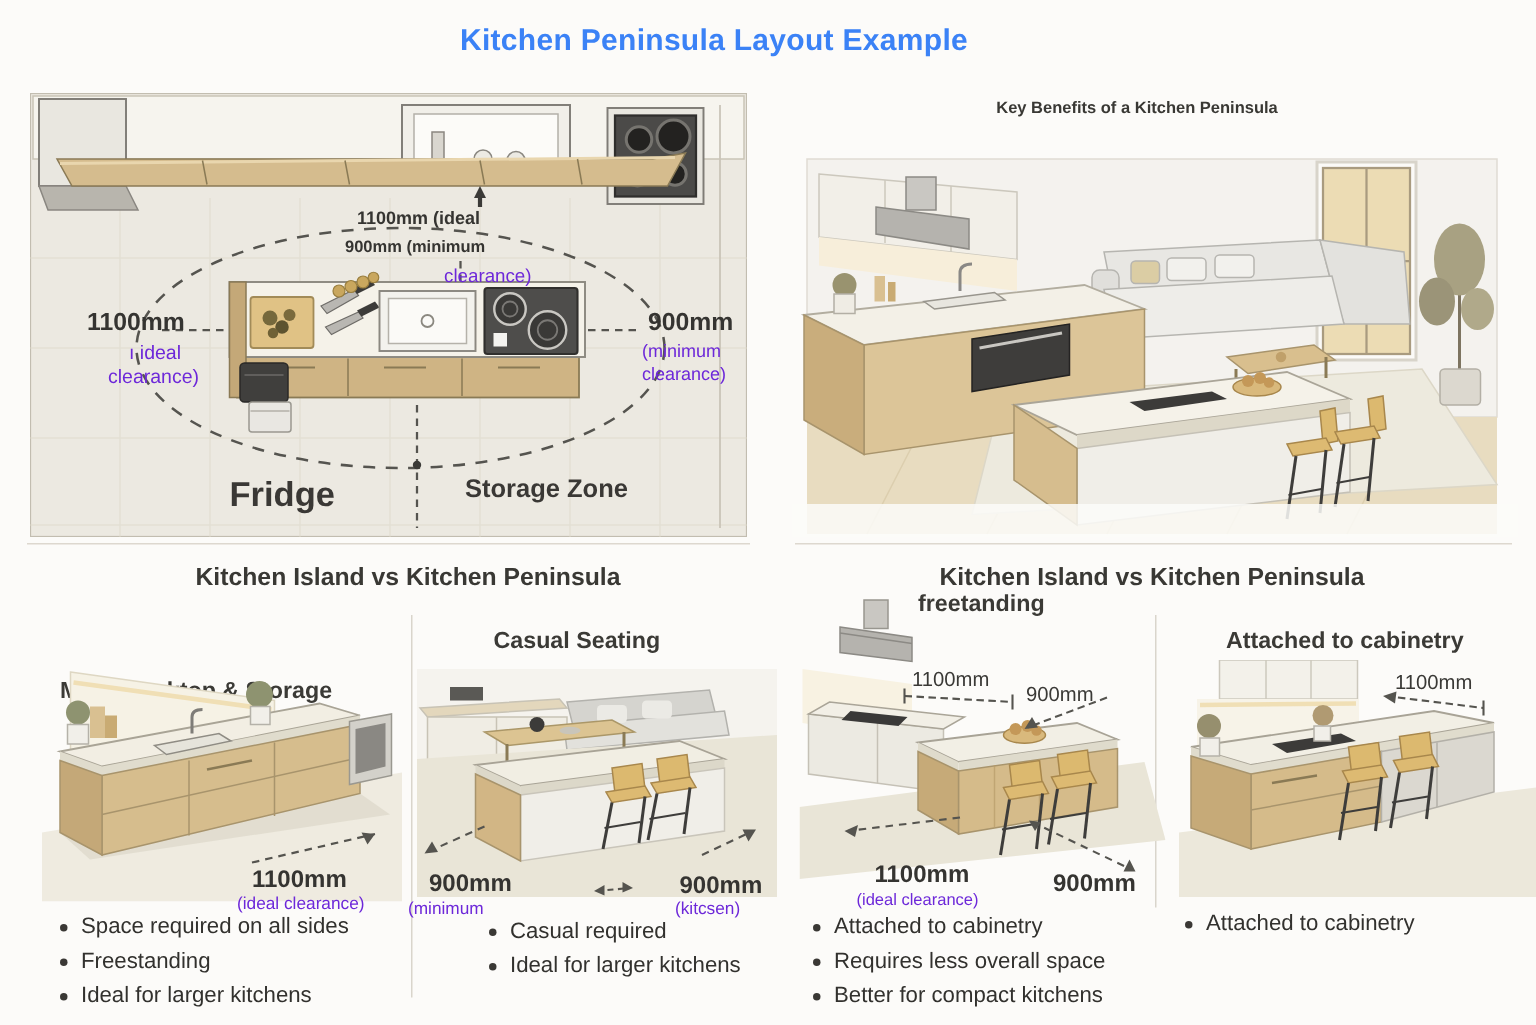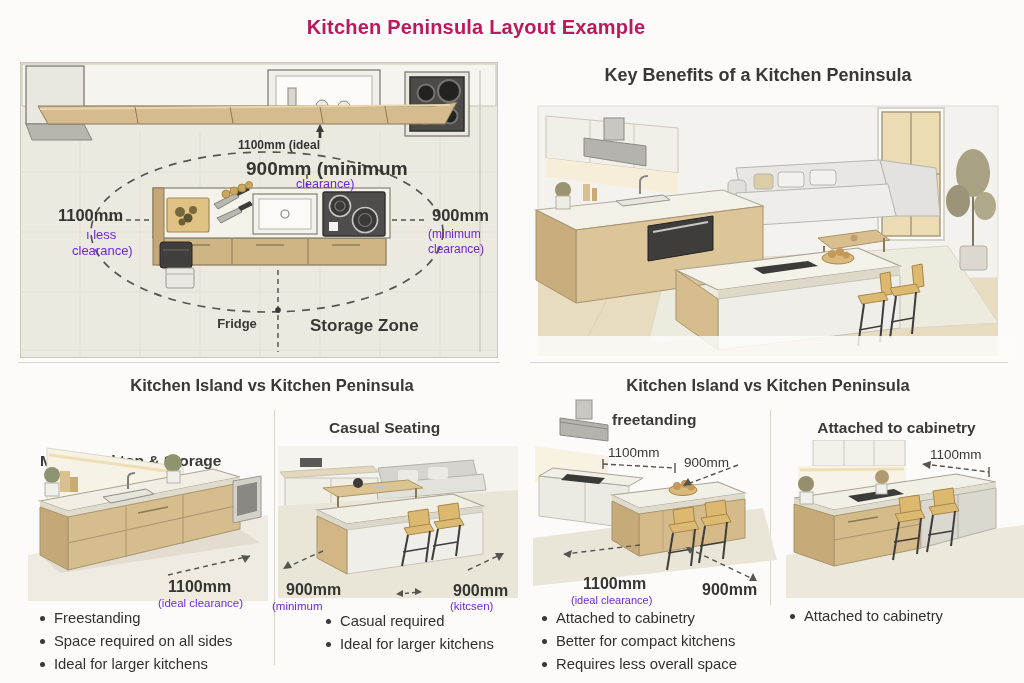--- a/index.html
+++ b/index.html
@@ -3,22 +3,22 @@
 <meta charset="utf-8">
 <style>
   html,body { margin:0; padding:0; background:#ffffff; }
   #canvas {
     position:relative; width:1024px; height:683px;
     background:#fcfbf9; overflow:hidden;
     font-family:"Liberation Sans", sans-serif; color:#3a3835;
   }
   .abs { position:absolute; }
   .lbl { position:absolute; white-space:nowrap; color:#3a3835; line-height:1.1; }
-  .title-main { font-size:20px; font-weight:700; color:#be185d; letter-spacing:.2px; text-align:center; }
-  .title-quad { font-size:18px; font-weight:700; color:#393834; text-align:center; }
+  .title-main { font-size:20px; font-weight:700; color:#3b82f6; letter-spacing:.2px; text-align:center; }
+  .title-quad { font-size:11px; font-weight:700; color:#393834; text-align:center; }
   .title-col  { font-size:15.5px; font-weight:600; color:#3b3a36; }
   .m-big  { font-size:15.5px; font-weight:600; color:#353431; }
   .m-mid  { font-size:13.5px; font-weight:500; color:#3a3936; }
   .m-sub  { font-size:11.5px; font-weight:400; color:#6d28d9; }
   .bullets { position:absolute; list-style:none; margin:0; padding:0; }
   .bullets li { position:relative; padding-left:18px; font-size:14.8px; color:#32312e; margin-bottom:7px; white-space:nowrap; }
   .bullets li::before { content:""; position:absolute; left:4px; top:6px; width:5px; height:5px; border-radius:50%; background:#3a3835; }
   .divider-h { position:absolute; height:1px; background:#ddd8cf; }
   .divider-v { position:absolute; width:1px; background:#d9d5cc; }
   svg { display:block; }
@@ -153,29 +153,29 @@
           <rect x="140" y="180" width="32" height="26" rx="3" fill="#403f3d" stroke="#2a2927" stroke-width="1"></rect>
           <line x1="143" y1="188" x2="169" y2="188" stroke="#6b6a67" stroke-width="1"></line>
           <rect x="146" y="206" width="28" height="20" rx="2" fill="#e9e7e2" stroke="#9a9890" stroke-width="1"></rect>
           <line x1="147" y1="212" x2="173" y2="212" stroke="#b3b0a8" stroke-width="1"></line>
         </g>
       </g>
       <line x1="460" y1="8" x2="460" y2="290" stroke="#cac5b8" stroke-width="1.2"></line>
     </svg>
 
     <div class="lbl m-big" style="left:218px; top:77px; font-size:12px;">1100mm (ideal</div>
-    <div class="lbl m-big" style="left:226px; top:97px; font-size:19px;">900mm (minimum</div>
+    <div class="lbl m-big" style="left:210px; top:97px; font-size:11px;">900mm (minimum</div>
     <div class="lbl m-sub" style="left:276px; top:116px; font-size:12.5px;">clearance)</div>
     <div class="lbl m-big" style="left:38px; top:144px; font-size:16.5px;">1100mm</div>
-    <div class="lbl m-sub" style="left:66px; top:166px; font-size:13px;">ı less</div>
+    <div class="lbl m-sub" style="left:66px; top:166px; font-size:13px;">ı ideal</div>
     <div class="lbl m-sub" style="left:52px; top:182px; font-size:13px;">clearance)</div>
     <div class="lbl m-big" style="left:412px; top:144px; font-size:16.5px;">900mm</div>
     <div class="lbl m-sub" style="left:408px; top:166px; font-size:12px;">(minimum</div>
     <div class="lbl m-sub" style="left:408px; top:181px; font-size:12px;">clearance)</div>
-    <div class="lbl" style="left:157px; top:255px; width:120px; text-align:center; font-size:13px; font-weight:600;">Fridge</div>
+    <div class="lbl" style="left:133px; top:255px; width:120px; font-size:23px; font-weight:600;">Fridge</div>
     <div class="lbl" style="left:290px; top:255px; width:160px; font-size:17px; font-weight:600;">Storage Zone</div>
   </div>
 
   <div class="lbl title-quad" style="left:558px; top:66px; width:400px;">Key Benefits of a Kitchen Peninsula</div>
 
   <div class="abs" style="left:528px; top:98px; width:484px; height:260px;">
     <svg width="484" height="260" viewBox="0 0 484 260">
       <rect x="10" y="8" width="460" height="172" fill="#f4f2ee" stroke="#dfdbd3" stroke-width="1"></rect>
 
       <g>
@@ -308,22 +308,22 @@
       </g>
       <g>
         <line x1="140" y1="132" x2="222" y2="113" stroke="#55544f" stroke-width="1.5" stroke-dasharray="5 4"></line>
         <polygon points="222,113 213,112 217,120" fill="#55544f"></polygon>
       </g>
     </svg>
   </div>
   <div class="lbl m-big" style="left:168px; top:578px; font-size:16px;">1100mm</div>
   <div class="lbl m-sub" style="left:158px; top:597px;">(ideal clearance)</div>
   <ul class="bullets" style="left:36px; top:610px;">
+    <li>Space required on all sides</li>
     <li>Freestanding</li>
-    <li>Space required on all sides</li>
     <li>Ideal for larger kitchens</li>
   </ul>
 
   <div class="abs" style="left:278px; top:446px; width:240px; height:152px;">
     <svg width="240" height="152" viewBox="0 0 240 152">
       <rect x="0" y="0" width="240" height="60" fill="#f5f3ee"></rect>
       <g>
         <polygon points="2,26 95,20 100,26 7,32" fill="#e3d7bc" stroke="#c8c3b5" stroke-width="1"></polygon>
         <rect x="7" y="32" width="93" height="30" fill="#f0ede4" stroke="#c8c3b5" stroke-width="1"></rect>
         <line x1="53" y1="32" x2="53" y2="62" stroke="#c8c3b5" stroke-width="1"></line>
@@ -378,21 +378,21 @@
   <div class="lbl m-big" style="left:286px; top:581px; font-size:16px;">900mm</div>
   <div class="lbl m-sub" style="left:272px; top:600px;">(minimum</div>
   <div class="lbl m-big" style="left:453px; top:582px; font-size:16px;">900mm</div>
   <div class="lbl m-sub" style="left:450px; top:600px;">(kitcsen)</div>
   <ul class="bullets" style="left:322px; top:613px;">
     <li>Casual required</li>
     <li>Ideal for larger kitchens</li>
   </ul>
 
   <div class="lbl title-quad" style="left:568px; top:376px; width:400px; font-size:16.5px;">Kitchen Island vs Kitchen Peninsula</div>
-  <div class="lbl title-col" style="left:612px; top:411px;">freetanding</div>
+  <div class="lbl title-col" style="left:612px; top:394px;">freetanding</div>
   <div class="lbl title-col" style="left:814px; top:419px; width:165px; text-align:center;">Attached to cabinetry</div>
 
   <div class="abs" style="left:533px; top:398px; width:244px; height:200px;">
     <svg width="244" height="200" viewBox="0 0 244 200">
       <g>
         <rect x="43" y="2" width="16" height="19" fill="#c9c7c2" stroke="#98968f" stroke-width="1"></rect>
         <polygon points="27,20 75,27 75,43 27,37" fill="#b5b3ae" stroke="#8c8a85" stroke-width="1"></polygon>
         <line x1="27" y1="24" x2="75" y2="31" stroke="#8c8a85" stroke-width="1"></line>
       </g>
       <polygon points="0,140 230,110 244,162 0,188" fill="#e9e5d7"></polygon>
@@ -444,22 +444,22 @@
       </g>
     </svg>
   </div>
   <div class="lbl m-mid" style="left:608px; top:446px;">1100mm</div>
   <div class="lbl m-mid" style="left:684px; top:456px;">900mm</div>
   <div class="lbl m-big" style="left:583px; top:575px; font-size:16px;">1100mm</div>
   <div class="lbl m-sub" style="left:571px; top:594px; font-size:11px;">(ideal clearance)</div>
   <div class="lbl m-big" style="left:702px; top:581px; font-size:16px;">900mm</div>
   <ul class="bullets" style="left:538px; top:610px;">
     <li>Attached to cabinetry</li>
+    <li>Requires less overall space</li>
     <li>Better for compact kitchens</li>
-    <li>Requires less overall space</li>
   </ul>
 
   <div class="abs" style="left:786px; top:440px; width:238px; height:158px;">
     <svg width="238" height="158" viewBox="0 0 238 158">
       <polygon points="0,115 238,85 238,158 0,158" fill="#ece8db"></polygon>
       <g>
         <rect x="27" y="0" width="92" height="26" fill="#f3f1ea" stroke="#ccc8bd" stroke-width="1"></rect>
         <line x1="58" y1="0" x2="58" y2="26" stroke="#ccc8bd" stroke-width="1"></line>
         <line x1="88" y1="0" x2="88" y2="26" stroke="#ccc8bd" stroke-width="1"></line>
       </g>

